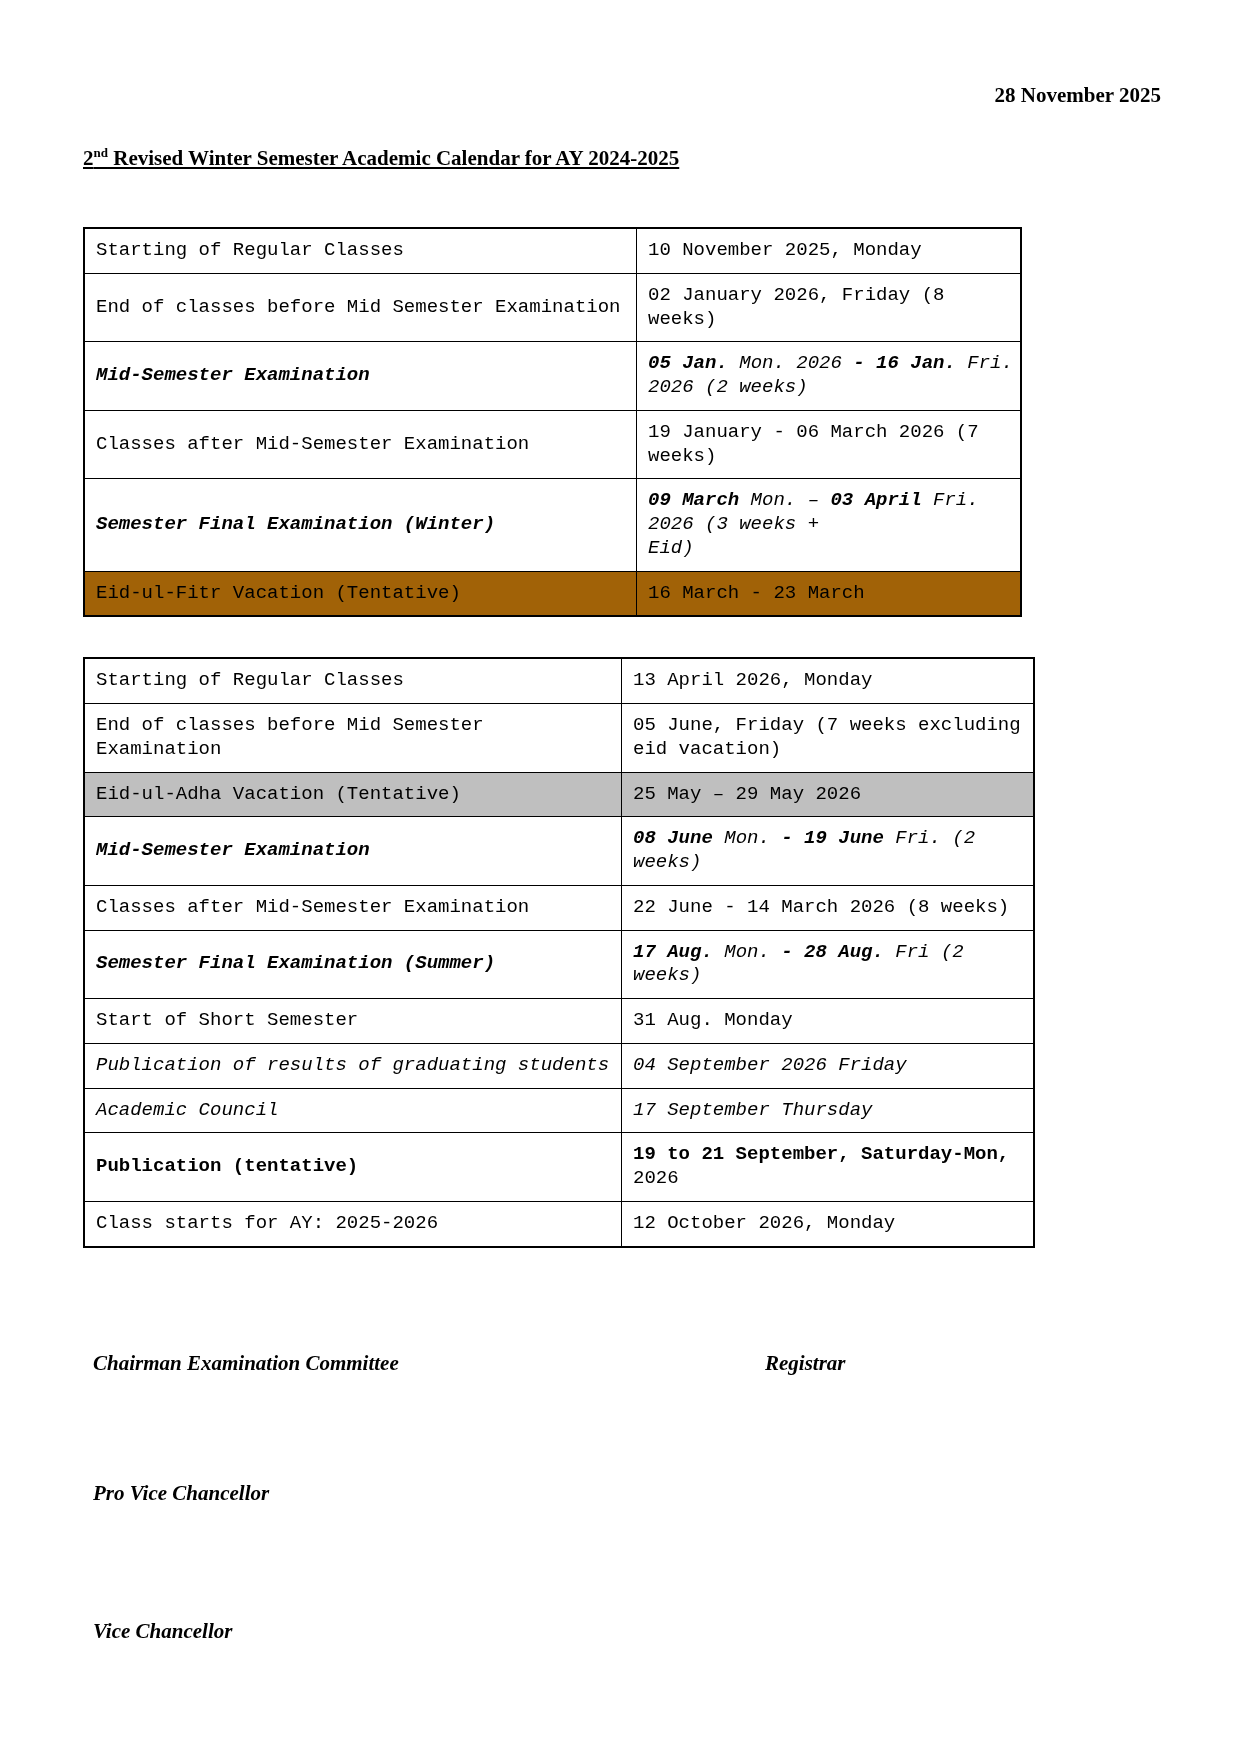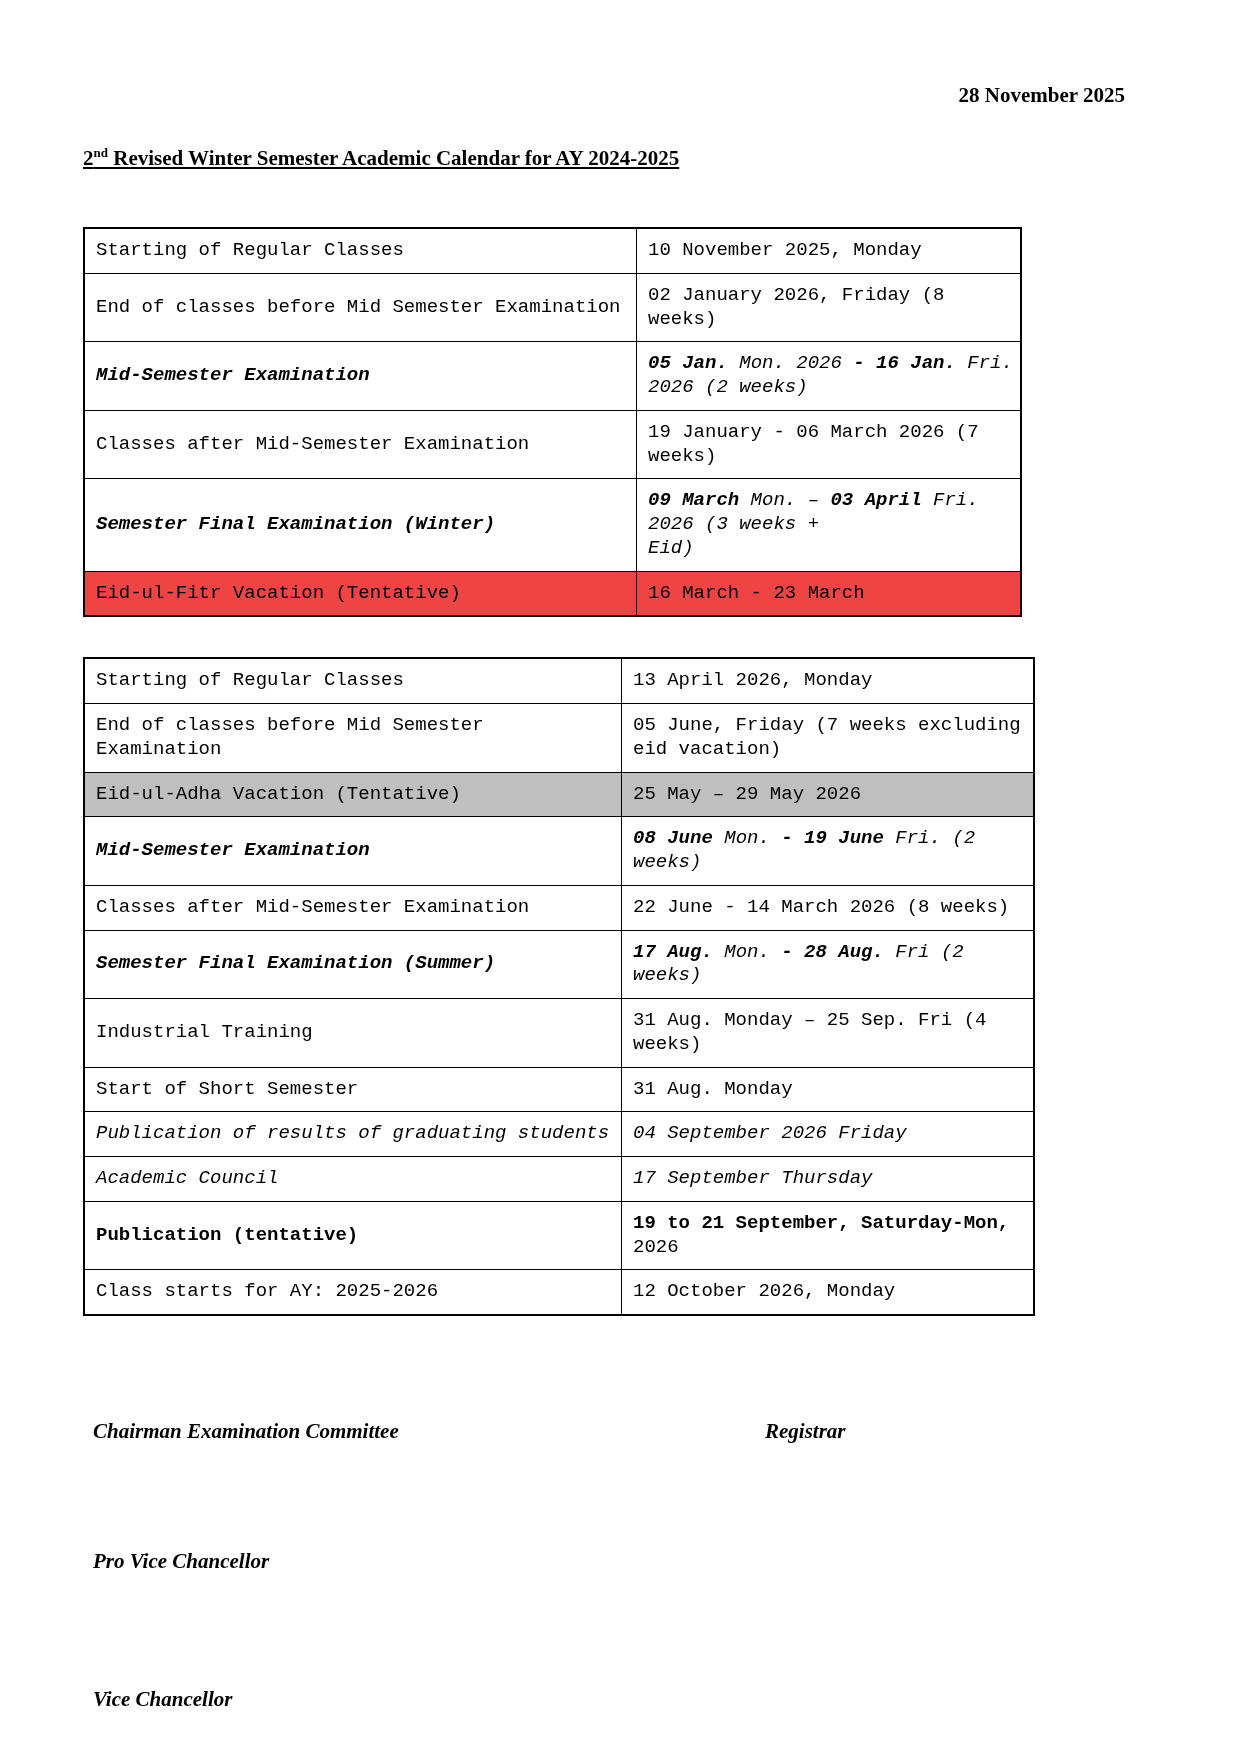--- a/index.html
+++ b/index.html
@@ -8,21 +8,21 @@
     width:1241px;
     height:1754px;
     margin:0 auto;
     background:#ffffff;
     font-family:"Liberation Serif","DejaVu Serif",serif;
     color:#000000;
     overflow:hidden;
   }
   .doc-date{
     padding-top:83px;
-    padding-right:116px;
+    padding-right:80px;
     text-align:right;
     font-size:21px;
     font-weight:bold;
   }
   .sec-title{
     margin:38px 0 0 83px;
     font-size:21px;
     font-weight:bold;
     text-decoration:underline;
     text-align:left;
@@ -91,21 +91,21 @@
             <td><span class="s-bi">05 Jan.</span><span class="s-i"> Mon. 2026 </span><span class="s-bi">- 16 Jan.</span><span class="s-i"> Fri. 2026 (2 weeks)</span></td>
           </tr>
           <tr>
             <td><span class="s-n">Classes after Mid-Semester Examination</span></td>
             <td><span class="s-n">19 January - 06 March 2026 (7 weeks)</span></td>
           </tr>
           <tr>
             <td><span class="s-bi">Semester Final Examination (Winter)</span></td>
             <td><span class="s-bi">09 March</span><span class="s-i"> Mon. – </span><span class="s-bi">03 April</span><span class="s-i"> Fri. 2026 (3 weeks +</span><br><span class="s-i">Eid)</span></td>
           </tr>
-          <tr style="background: #ef4444;">
+          <tr style="background: #a16207;">
             <td><span class="s-n">Eid-ul-Fitr Vacation (Tentative)</span></td>
             <td><span class="s-n">16 March - 23 March</span></td>
           </tr>
         </tbody>
     </table>
   </section>
 
   <section>
     <table class="cal-table summer-table">
       <tbody>
@@ -125,24 +125,20 @@
             <td><span class="s-bi">Mid-Semester Examination</span></td>
             <td><span class="s-bi">08 June</span><span class="s-i"> Mon. </span><span class="s-bi">- 19 June</span><span class="s-i"> Fri. (2 weeks)</span></td>
           </tr>
           <tr>
             <td><span class="s-n">Classes after Mid-Semester Examination</span></td>
             <td><span class="s-n">22 June - 14 March 2026 (8 weeks)</span></td>
           </tr>
           <tr>
             <td><span class="s-bi">Semester Final Examination (Summer)</span></td>
             <td><span class="s-bi">17 Aug.</span><span class="s-i"> Mon. </span><span class="s-bi">- 28 Aug.</span><span class="s-i"> Fri (2 weeks)</span></td>
-          </tr>
-          <tr>
-            <td><span class="s-n">Industrial Training</span></td>
-            <td><span class="s-n">31 Aug. Monday – 25 Sep. Fri (4 weeks)</span></td>
           </tr>
           <tr>
             <td><span class="s-n">Start of Short Semester</span></td>
             <td><span class="s-n">31 Aug. Monday</span></td>
           </tr>
           <tr>
             <td><span class="s-i">Publication of results of graduating students</span></td>
             <td><span class="s-i">04 September 2026 Friday</span></td>
           </tr>
           <tr>

